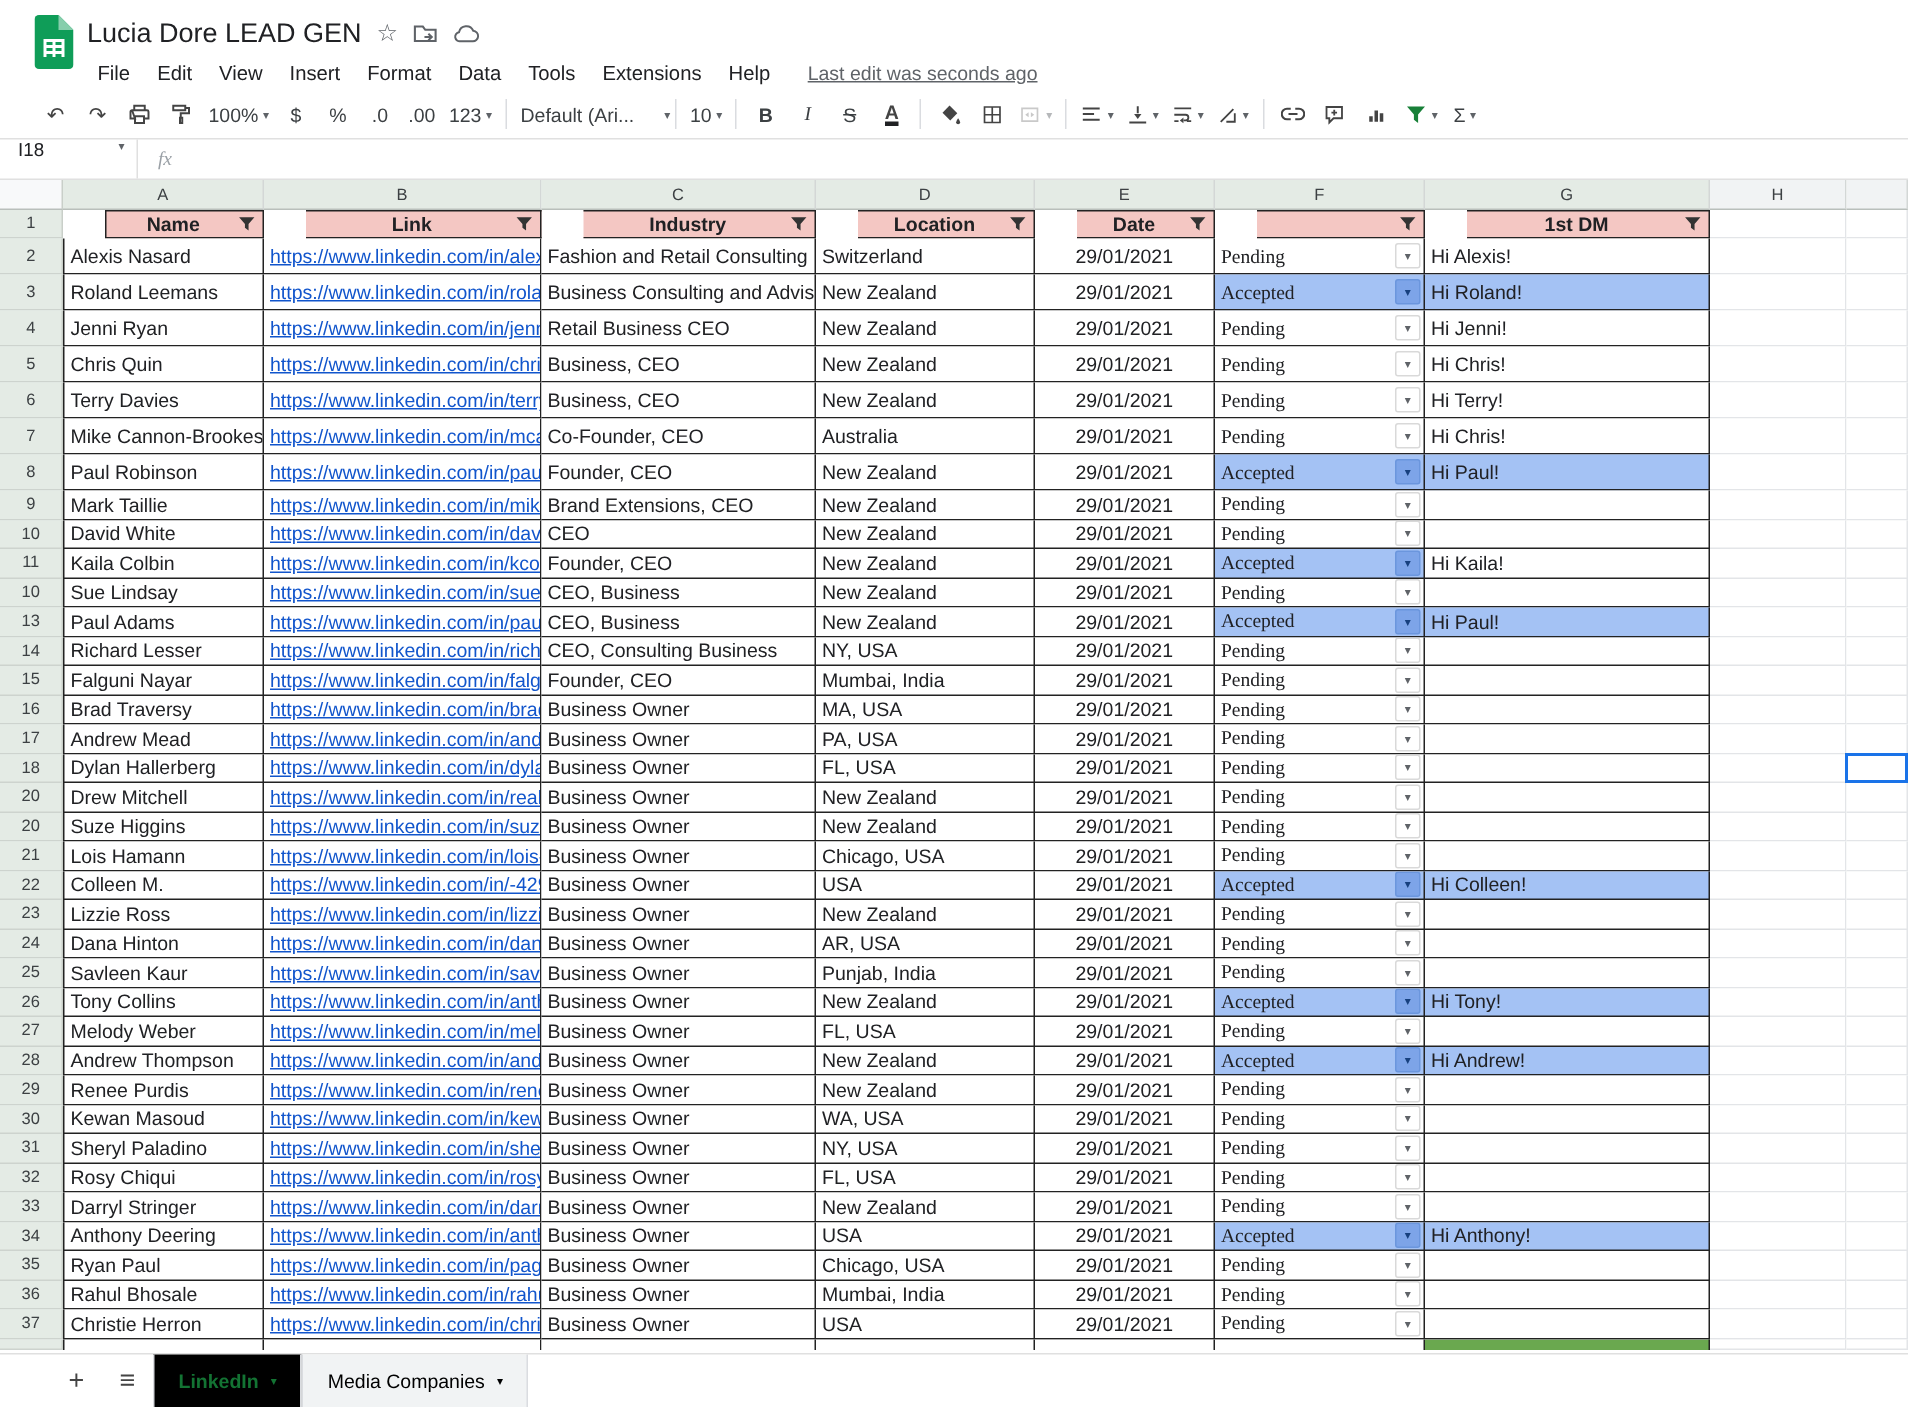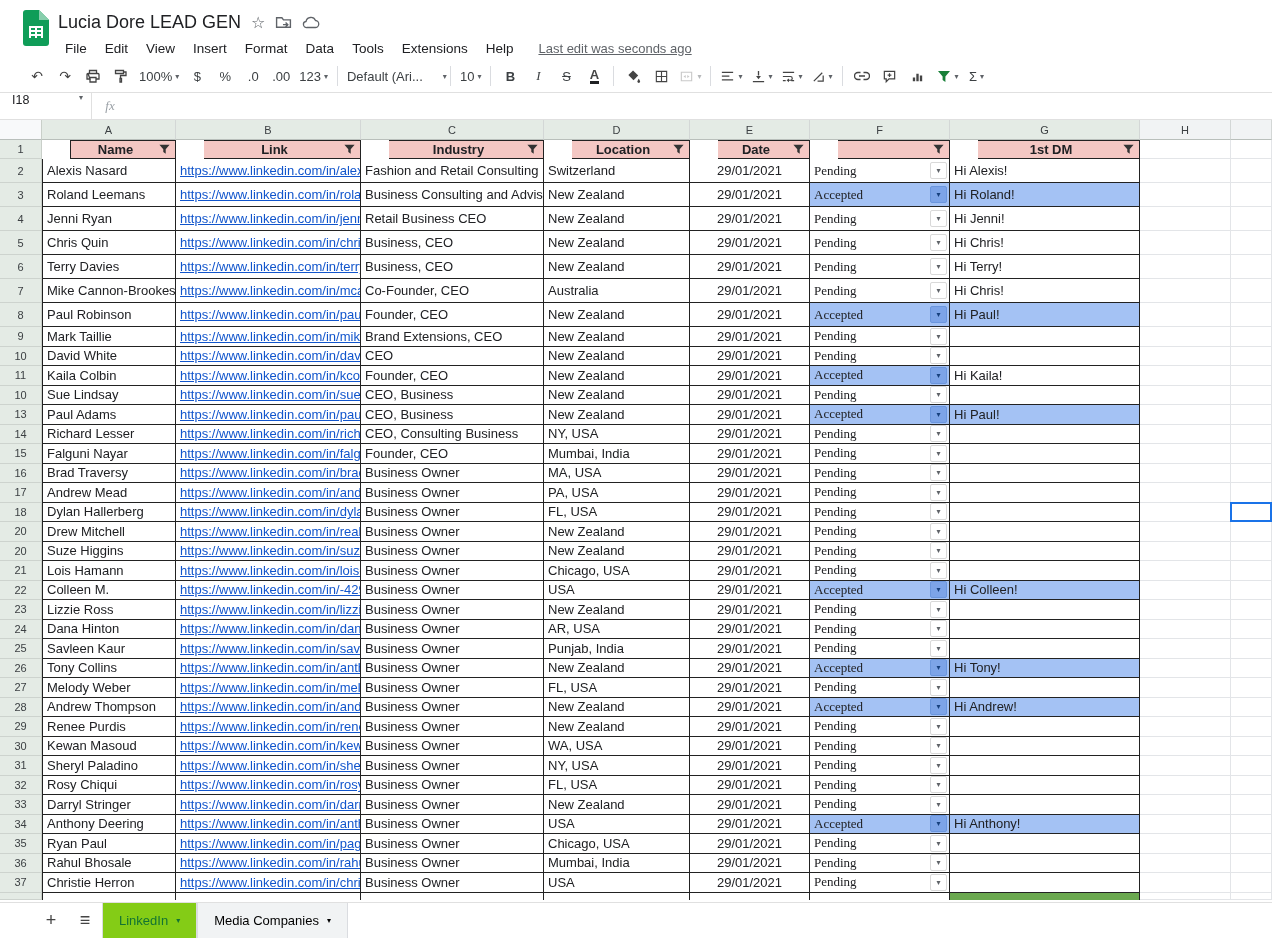--- a/index.html
+++ b/index.html
@@ -79,21 +79,21 @@
   .selection { position:absolute; left:1230px; top:382px; width:42px; height:20px;
     border:2px solid var(--selection-blue,#1a73e8); pointer-events:none; }
 
   
   .sheetbar { height:36px; display:flex; align-items:stretch; border-top:1px solid #e0e0e0;
     background:#fff; padding-left:34px; }
   .sb-btn { width:34px; display:flex; align-items:center; justify-content:center;
     font-size:18px; color:#444; cursor:pointer; }
   .sheet-tab { display:flex; align-items:center; gap:8px; padding:0 16px; font-size:13px;
     color:#000000; background:#f1f3f4; border-left:1px solid #dadce0; border-right:1px solid #dadce0; cursor:pointer; }
-  .sheet-tab.active { background:#84cc16; color:var(--active-tab-green,#137333); font-weight:400; }
+  .sheet-tab.active { background:#000000; color:var(--active-tab-green,#137333); font-weight:700; }
   .tabcaret { font-size:8px; }
 </style>
 </head>
 <body>
 
 <header class="top">
   <div class="logo">
     <svg width="26" height="36" viewBox="0 0 26 36">
       <path fill="#0f9d58" d="M16 0H3a3 3 0 0 0-3 3v30a3 3 0 0 0 3 3h20a3 3 0 0 0 3-3V10z"></path>
       <path fill="#87ceac" d="M16 0l10 10H16z"></path>

